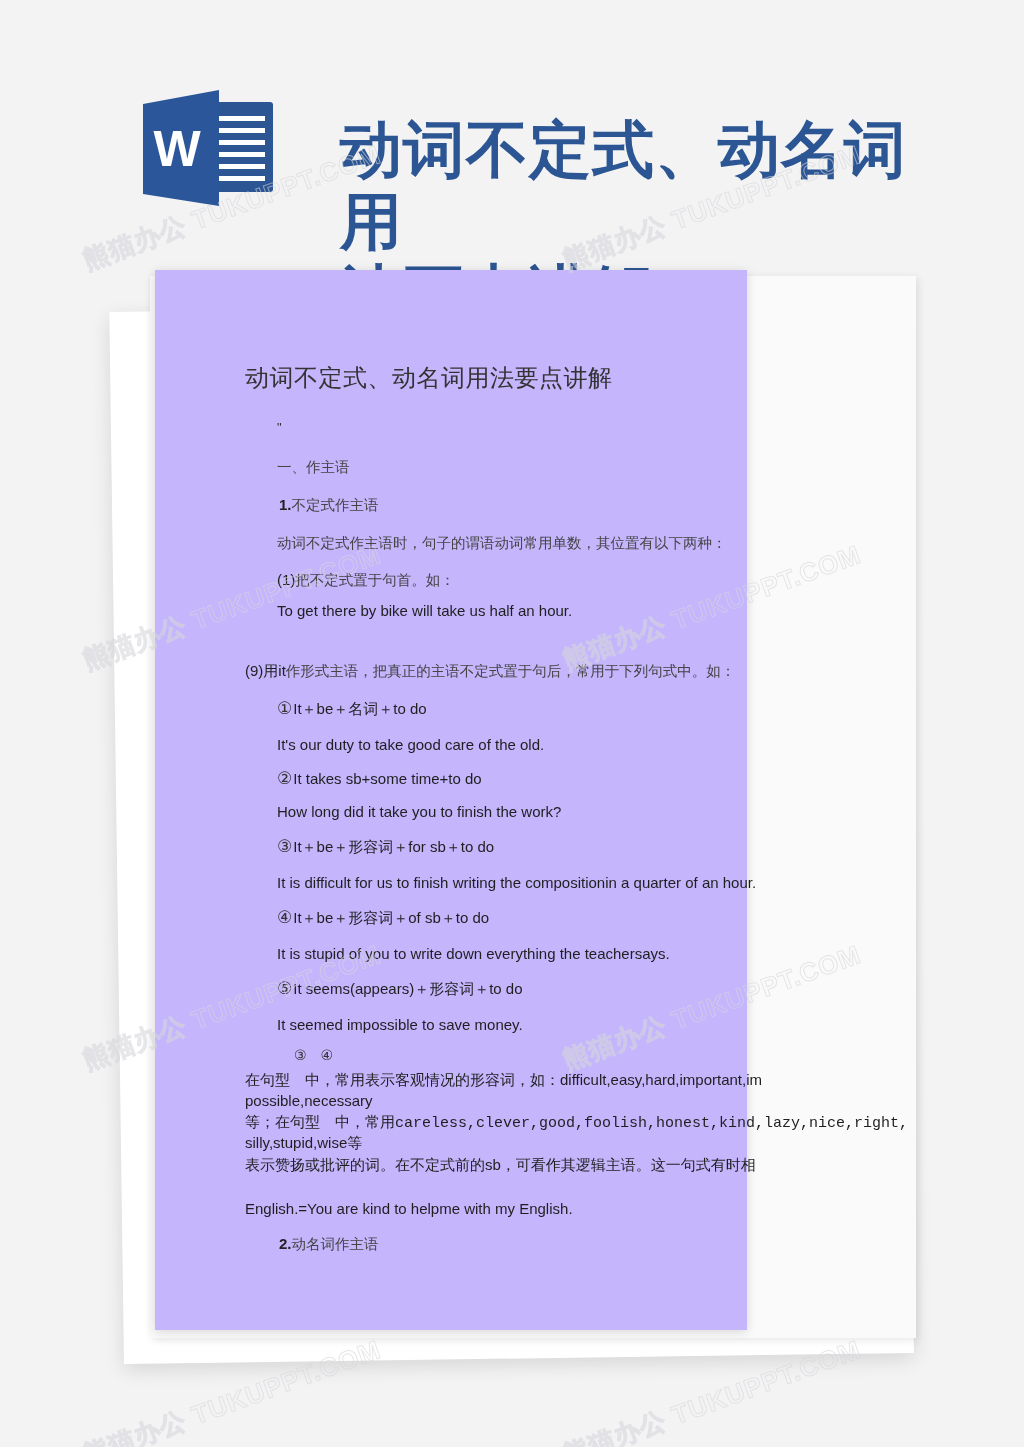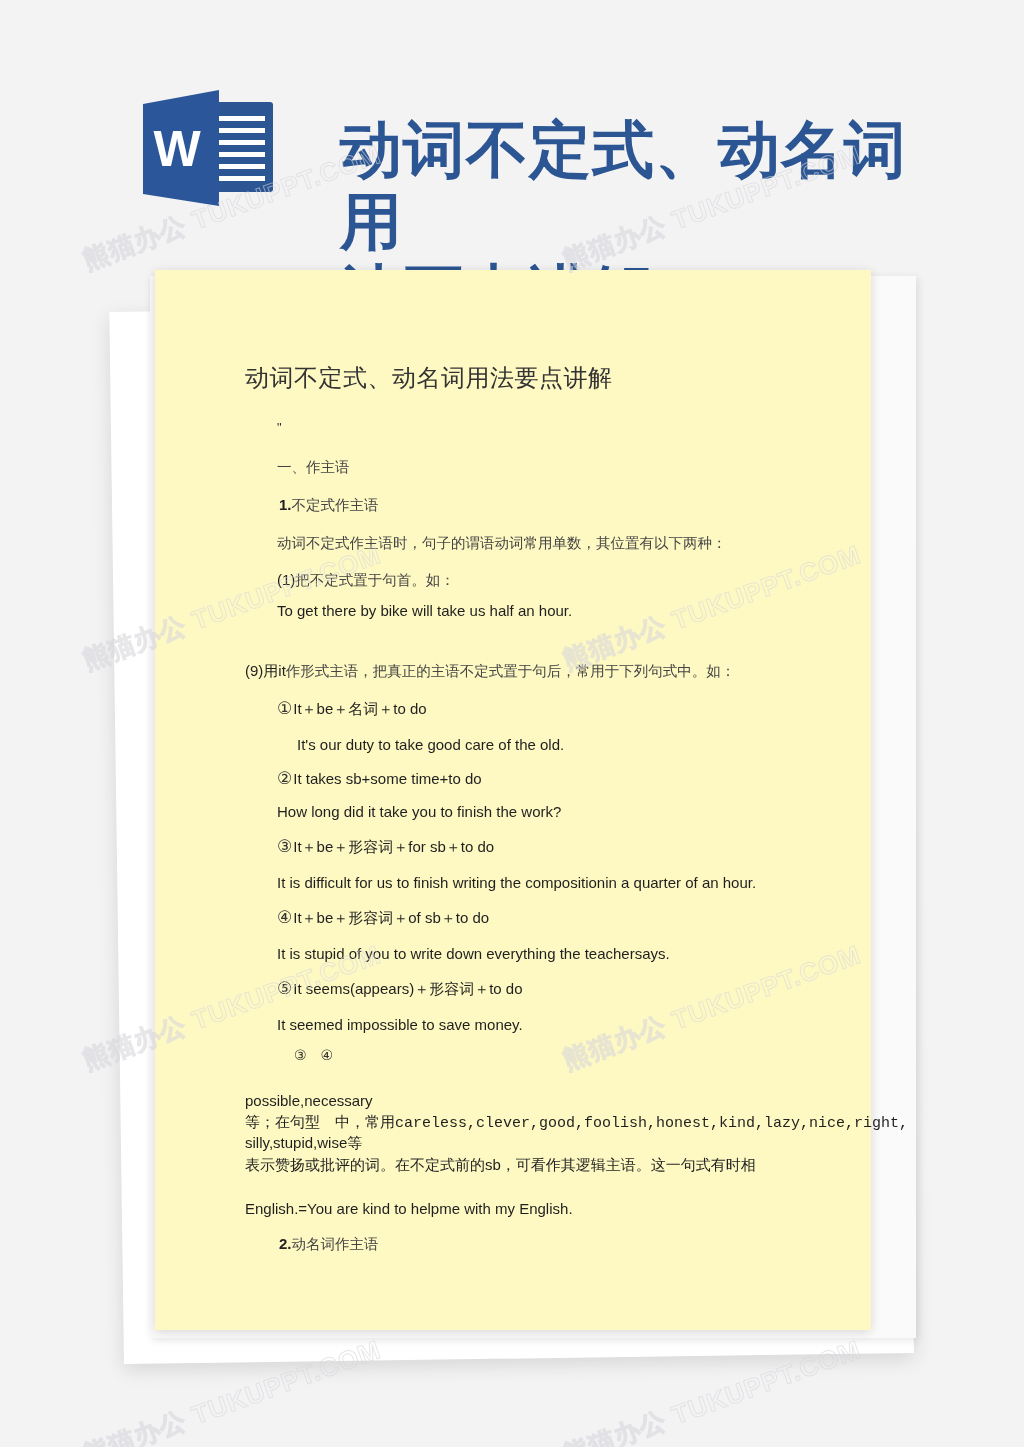--- a/index.html
+++ b/index.html
@@ -26,22 +26,22 @@
   .paper-back {
     position: absolute; left: 124px; top: 312px; width: 790px; height: 1052px;
     background: #fff; transform: rotate(-0.8deg); transform-origin: left bottom;
     box-shadow: 0 6px 20px rgba(0,0,0,0.12);
   }
   .paper-mid {
     position: absolute; left: 150px; top: 276px; width: 766px; height: 1062px;
     background: #fafafa; box-shadow: 2px 2px 8px rgba(0,0,0,0.10);
   }
   .paper {
-    position: absolute; left: 155px; top: 270px; width: 716px; height: 1060px;
-    background: #fef9c3; box-shadow: 0 2px 10px rgba(0,0,0,0.14);
+    position: absolute; left: 155px; top: 270px; width: 592px; height: 1060px;
+    background: #c4b5fd; box-shadow: 0 2px 10px rgba(0,0,0,0.14);
   }
   .doc { position: absolute; left: 0; top: 0; width: 100%; height: 100%; color: #222; }
   .doc .line { position: absolute; white-space: nowrap; font-size: 15px; color: #1f1f1f; }
   .doc .cn { font-family: Liberation Serif, serif; color: #444; font-size: 14.5px; }
   .doc-title {
     position: absolute; left: 90px; top: 92px; font-size: 24px; color: #333;
     font-family: "DejaVu Sans", sans-serif; letter-spacing: 0.5px;
   }
   .circ { font-size: 17px; color: #333; margin-right: 1px; }
 </style>
@@ -89,21 +89,21 @@
     </div>
     <div class="line" style="left:122px;top:332px;">To get there by bike will take us half an hour.</div>
 
     <div class="line" style="left:90px;top:392px;">
       <span>(9)用it</span><span class="cn">作形式主语，把真正的主语不定式置于句后，常用于下列句式中。如：</span>
     </div>
 
     <div class="line" style="left:122px;top:428px;">
       <span class="circ">①</span><span>It＋be＋名词＋to do</span>
     </div>
-    <div class="line" style="left:122px;top:466px;margin-left:20px;">It's our duty to take good care of the old.</div>
+    <div class="line" style="left:122px;top:466px;">It's our duty to take good care of the old.</div>
 
     <div class="line" style="left:122px;top:498px;">
       <span class="circ">②</span><span>It takes sb+some time+to do</span>
     </div>
     <div class="line" style="left:122px;top:533px;">How long did it take you to finish the work?</div>
 
     <div class="line" style="left:122px;top:566px;">
       <span class="circ">③</span><span>It＋be＋形容词＋for sb＋to do</span>
     </div>
     <div class="line" style="left:122px;top:604px;">It is difficult for us to finish writing the compositionin a quarter of an hour.</div>
@@ -116,20 +116,21 @@
     <div class="line" style="left:122px;top:708px;">
       <span class="circ">⑤</span><span>It seems(appears)＋形容词＋to do</span>
     </div>
     <div class="line" style="left:122px;top:746px;">It seemed impossible to save money.</div>
 
     <div class="line" style="left:139px;top:777px;font-size:14px;color:#333;text-align:center;">
       <span>③</span>
       <span style="margin-left:10px;">④</span>
     </div>
 
+    <div class="line" style="left:90px;top:801px;">在句型　中，常用表示客观情况的形容词，如：difficult,easy,hard,important,im</div>
     <div class="line" style="left:90px;top:822px;">possible,necessary</div>
     <div class="line" style="left:90px;top:843px;font-family:Liberation Mono, monospace;">等；在句型　中，常用careless,clever,good,foolish,honest,kind,lazy,nice,right,</div>
     <div class="line" style="left:90px;top:864px;">silly,stupid,wise等</div>
     <div class="line" style="left:90px;top:886px;">表示赞扬或批评的词。在不定式前的sb，可看作其逻辑主语。这一句式有时相</div>
     <div class="line" style="left:90px;top:930px;">English.=You are kind to helpme with my English.</div>
 
     <div class="line" style="left:124px;top:965px;">
       <span style="font-weight:bold;color:#222;">2.</span><span class="cn">动名词作主语</span>
     </div>
   </div>

